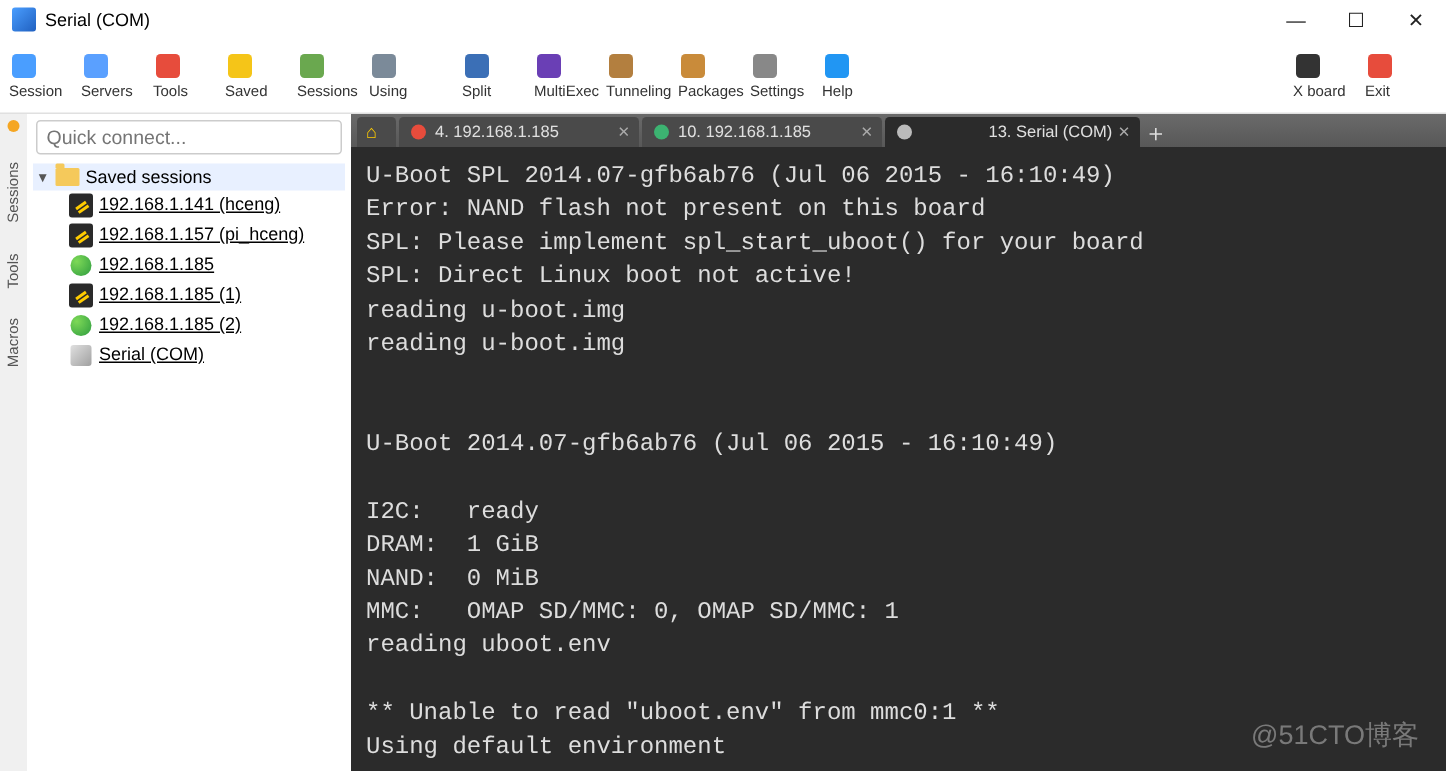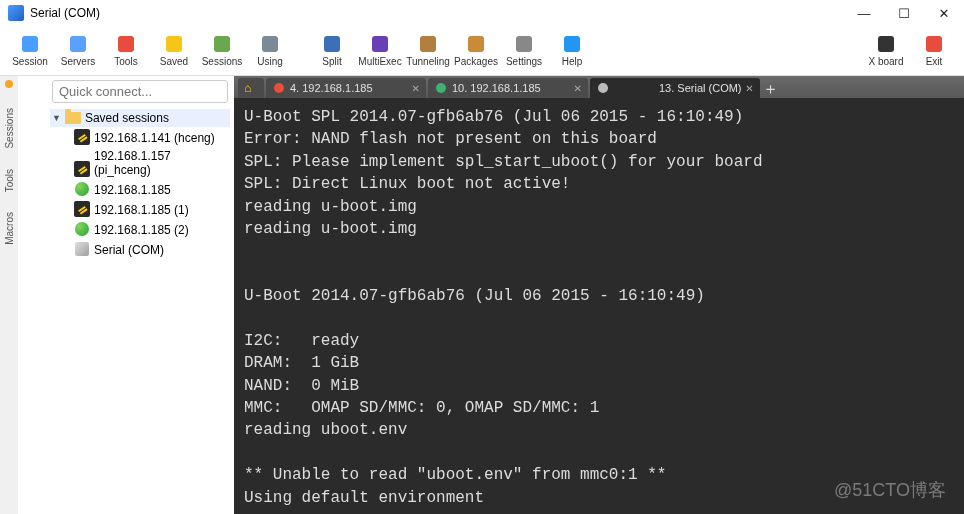--- a/index.html
+++ b/index.html
@@ -2,37 +2,37 @@
 <html><head>
 <meta charset="utf-8">
 <style>
 * { margin:0; padding:0; box-sizing:border-box; font-family:"Segoe UI",Tahoma,sans-serif; }
 body { width:964px; height:514px; background:#fff; overflow:hidden; position:relative; }
 .titlebar { height:26px; display:flex; align-items:center; padding:0 8px; font-size:12px; }
 .titlebar .tb-icon { width:16px; height:16px; background:linear-gradient(135deg,#4a9eff,#2060c0); border-radius:2px; margin-right:6px; }
 .wincontrols { position:absolute; top:0; right:0; display:flex; }
 .wincontrols div { width:40px; height:26px; display:flex; align-items:center; justify-content:center; font-size:13px; color:#222; cursor:pointer; }
 .toolbar { height:50px; display:flex; align-items:center; padding:0 6px; border-bottom:1px solid #e0e0e0; }
-.tbtn { display:flex; flex-direction:column; align-items:center; width:48px; font-size:10px; color:#333; cursor:pointer; }
+.tbtn { display:flex; flex-direction:column; align-items:flex-start; width:48px; font-size:10px; color:#333; cursor:pointer; }
 .tbtn svg,.tbtn .ticon { width:20px; height:20px; margin-bottom:2px; }
 .toolbar .spacer { flex:1; }
 .body { display:flex; height:438px; }
 .leftcol { width:234px; background:#fff; display:flex; }
 .sidestrip { width:18px; background:#f0f0f0; display:flex; flex-direction:column; align-items:center; padding-top:4px; gap:20px; }
 .sidestrip span { writing-mode:vertical-rl; transform:rotate(180deg); font-size:10px; color:#555; cursor:pointer; }
 .sidestrip .dot { width:8px; height:8px; background:#f5a623; border-radius:50%; }
-.sidemain { flex:1; display:flex; flex-direction:column;padding-left:28px; }
+.sidemain { flex:1; display:flex; flex-direction:column; }
 .qc { margin:4px 6px; }
 .qc input { width:100%; padding:3px 6px; font-size:13px; color:#999; border:1px solid #ccc; border-radius:3px; outline:none; }
 .tree { padding:2px 4px; font-size:12px; }
 .troot { display:flex; align-items:center; padding:2px; background:#e8f0ff; cursor:pointer; }
 .troot .chev { font-size:9px; color:#555; margin-right:4px; }
 .folder { width:16px; height:12px; background:#f5c95b; border-radius:1px; margin-right:4px; position:relative; }
 .folder::before { content:''; position:absolute; top:-3px; left:0; width:6px; height:3px; background:#f5c95b; border-radius:1px 1px 0 0; }
-.tnode { display:flex; align-items:flex-end; padding:2px 2px 2px 24px; cursor:pointer; }
+.tnode { display:flex; align-items:flex-start; padding:2px 2px 2px 24px; cursor:pointer;text-decoration:underline; }
 .nicon { width:16px; height:16px; margin-right:4px; display:flex; align-items:center; justify-content:center; flex-shrink:0; }
 .ssh-ico { background:#2a2a2a; border-radius:2px; }
 .ssh-ico::after { content:''; display:block; width:8px; height:2px; background:#ffcc00; transform:rotate(-35deg); box-shadow:0 3px 0 #ffcc00; }
 .glbl { width:14px; height:14px; background:radial-gradient(circle at 30% 30%,#7ed957,#2d9c3f); border-radius:50%; }
 .ser-ico { width:14px; height:14px; background:linear-gradient(135deg,#e0e0e0,#a0a0a0); border-radius:2px; }
 .rightcol { flex:1; display:flex; flex-direction:column; background:#2b2b2b; }
 .tabbar { height:22px; background:linear-gradient(#6a6a6a,#585858); display:flex; align-items:flex-end; padding-left:4px; }
 .tab { height:20px; display:flex; align-items:center; padding:0 18px 0 8px; font-size:11px; color:#e0e0e0; background:#4a4a4a; border-radius:3px 3px 0 0; margin-right:2px; cursor:pointer; position:relative; min-width:160px; }
 .tab.active { background:#2b2b2b;gap:45px; }
 .tab .ti { width:10px; height:10px; border-radius:50%; margin-right:6px; }

